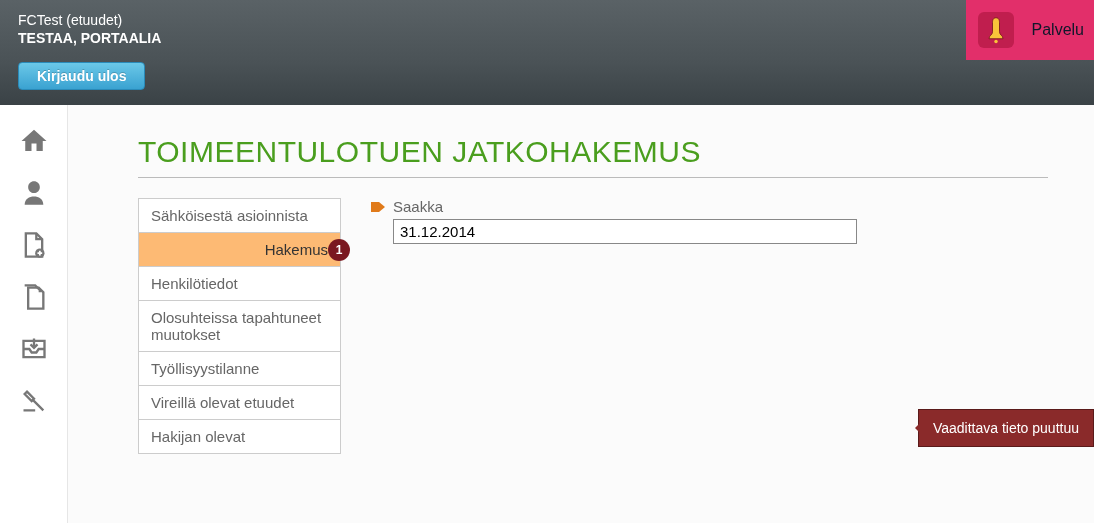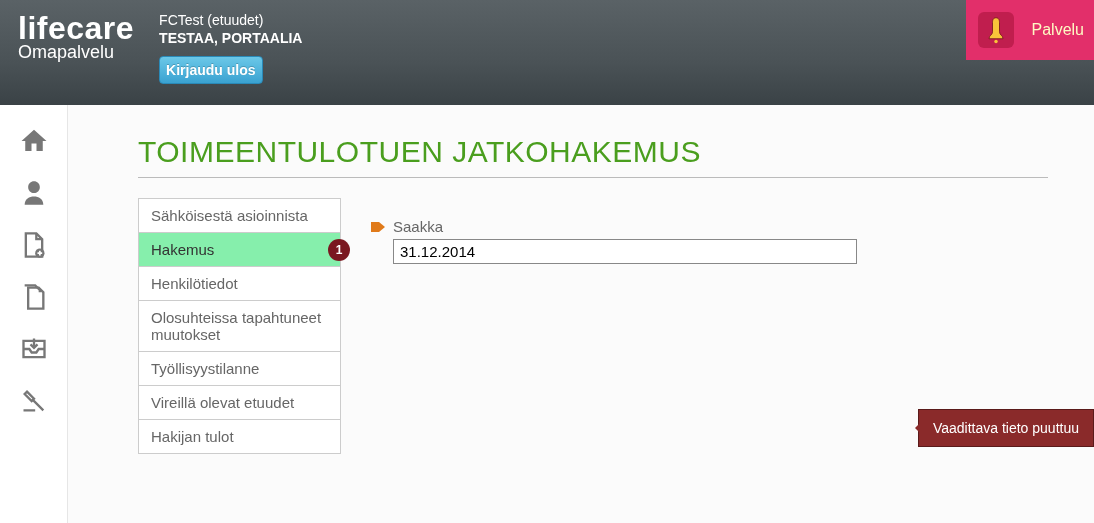--- a/index.html
+++ b/index.html
@@ -15,26 +15,26 @@
       position: relative;
     }
     .logo-block { color: #fff; margin-right: 25px; }
     .logo-main { font-size: 32px; font-weight: bold; letter-spacing: 0.5px; line-height: 1; }
     .logo-sub { font-size: 18px; font-weight: 300; margin-top: -2px; }
     .user-block { color: #fff; font-size: 14px; }
     .user-line1 { font-weight: normal; }
     .user-line2 { font-weight: bold; margin-top: 2px; }
     .logout-btn {
       display: inline-block;
-      margin-top: 10px;
+      margin-top: 16px;
       background: linear-gradient(to bottom, #6bc8e8, #3aa2d1);
       color: #fff;
       border: 1px solid #2a8ab8;
       border-radius: 4px;
-      padding: 5px 6px;
+      padding: 5px 18px;
       font-size: 14px;
       font-weight: bold;
       cursor: pointer;
       text-shadow: 0 -1px 0 rgba(0,0,0,0.2);
     }
     .alert-box {
       position: absolute;
       right: 0;
       top: 0;
       height: 60px;
@@ -44,21 +44,21 @@
       padding: 0 10px 0 12px;
       gap: 10px;
     }
     .alert-icon-wrap {
       width: 36px; height: 36px;
       background: #c01e4e;
       border-radius: 6px;
       display: flex; align-items: center; justify-content: center;
     }
     .alert-icon-wrap svg { width: 22px; height: 28px; }
-    .alert-text { color: #fef9c3; font-size: 16px; margin-left: 8px; }
+    .alert-text { color: #0f172a; font-size: 16px; margin-left: 8px; }
 
     
     .body-wrap { display: flex; height: calc(100% - 105px); }
     .iconbar {
       width: 68px;
       background: #fff;
       border-right: 1px solid #e6e6e6;
       display: flex;
       flex-direction: column;
       align-items: center;
@@ -100,38 +100,38 @@
     }
     .step-item {
       padding: 8px 12px;
       border-bottom: 1px solid #ccc;
       font-size: 15px;
       color: #666;
       cursor: pointer;
       position: relative;
     }
     .step-item:last-child { border-bottom: none; }
-    .step-item.active { background: #86efac; color: #333; }
+    .step-item.active { background: #fdba74; color: #333; text-align: right; }
     .step-badge {
       position: absolute;
       right: -10px;
       top: 50%;
       transform: translateY(-50%);
       width: 22px; height: 22px;
       background: #7a1820;
       color: #fff;
       border-radius: 50%;
       font-size: 12px;
       display: flex; align-items: center; justify-content: center;
       font-weight: bold;
     }
 
     
     .form-col { flex: 1; }
-    .form-group { margin-bottom: 22px; margin-top: 20px; }
+    .form-group { margin-bottom: 22px; }
     .form-label-row { display: flex; align-items: center; gap: 8px; margin-bottom: 4px; }
     .bullet-icon { width: 14px; height: 10px; }
     .form-label { font-size: 15px; color: #666; }
     .text-input {
       width: 464px;
       padding: 3px 6px;
       font-size: 15px;
       border: 1px solid #888;
       background: #fff;
       margin-left: 22px;
@@ -164,24 +164,20 @@
       top: 50%;
       transform: translateY(-50%);
       border: 6px solid transparent;
       border-right-color: #8a2a2a;
     }
   </style>
 </head>
 <body>
 
 <div class="header">
-  <div class="logo-block">
-    <div class="logo-main">lifecare</div>
-    <div class="logo-sub">Omapalvelu</div>
-  </div>
   <div class="user-block">
     <div class="user-line1">FCTest (etuudet)</div>
     <div class="user-line2">TESTAA, PORTAALIA</div>
     <button class="logout-btn">Kirjaudu ulos</button>
   </div>
   <div class="alert-box">
     <span class="alert-icon-wrap">
       <svg viewBox="0 0 24 32">
           <path fill="#f9c33a" stroke="#7a1820" stroke-width="1" d="M12 2 C8 2 8 6 8 8 L8 18 C8 22 4 22 4 26 L20 26 C20 22 16 22 16 18 L16 8 C16 6 16 2 12 2 Z"></path>
           <circle cx="12" cy="29" r="2" fill="#f9c33a"></circle>
@@ -237,21 +233,21 @@
 
     <div class="content-row">
 
       <div class="step-list" id="step-list">
           <div class="step-item">Sähköisestä asioinnista</div>
           <div class="step-item active">Hakemus<span class="step-badge">1</span></div>
           <div class="step-item">Henkilötiedot</div>
           <div class="step-item">Olosuhteissa tapahtuneet muutokset</div>
           <div class="step-item">Työllisyystilanne</div>
           <div class="step-item">Vireillä olevat etuudet</div>
-          <div class="step-item">Hakijan tulot</div>
+          <div class="step-item">Hakijan olevat</div>
         </div>
 
       <div class="form-col">
         <div class="form-group">
           <div class="form-label-row">
             <svg class="bullet-icon" viewBox="0 0 14 10">
                 <path d="M0 0 H8 L14 5 L8 10 H0 Z" fill="#e07a1a"></path>
               </svg>
             <span class="form-label">Saakka</span>
           </div>

